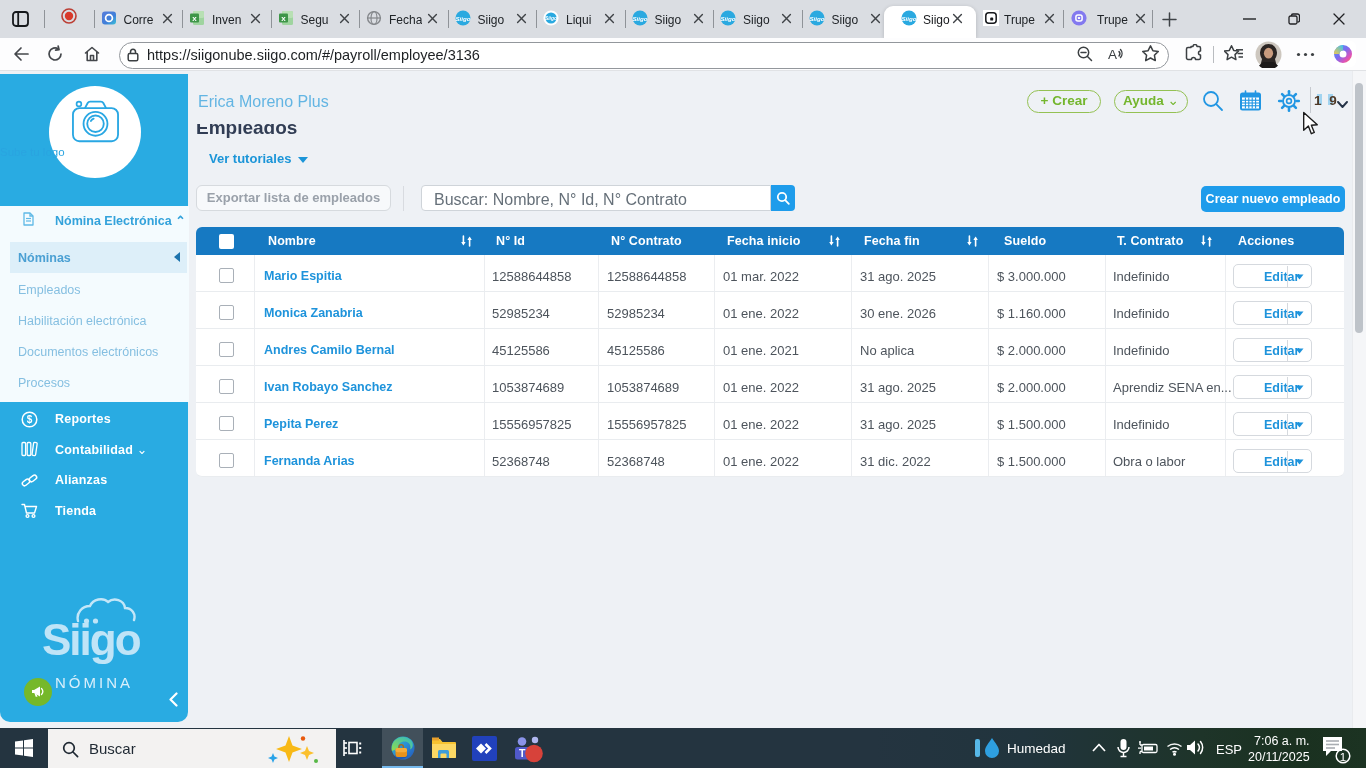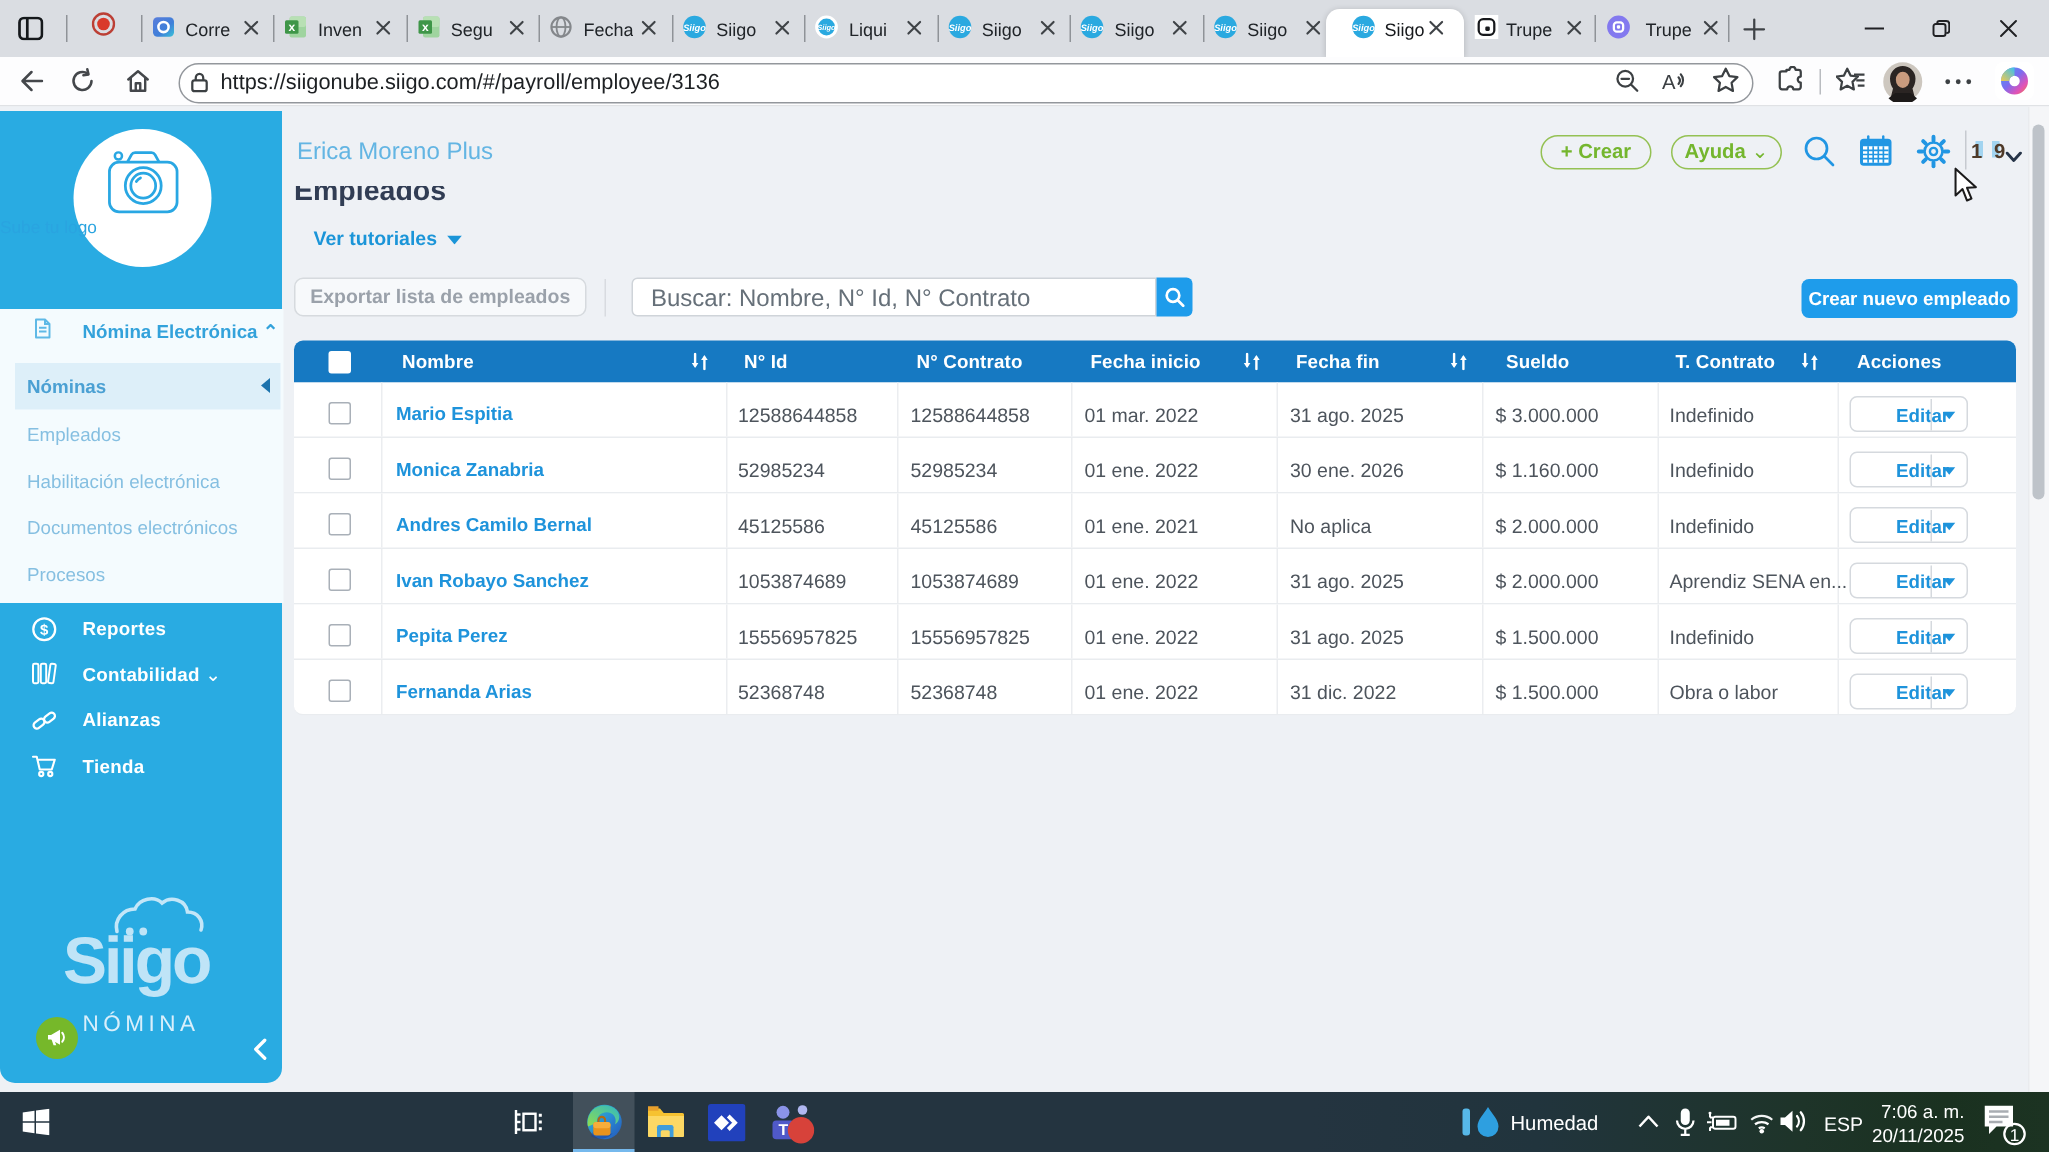--- a/index.html
+++ b/index.html
@@ -645,20 +645,34 @@
 
 <div class="abs" id="taskbar">
   <svg style="position:absolute;left:15px;top:11px" width="18" height="18" viewBox="0 0 18 18">
       <g fill="#fff">
         <path d="M0 2.6 L8 1.5 V8.5 H0 Z"></path>
         <path d="M9 1.35 L18 0.1 V8.5 H9 Z"></path>
         <path d="M0 9.5 H8 V16.5 L0 15.4 Z"></path>
         <path d="M9 9.5 H18 V17.9 L9 16.65 Z"></path>
       </g>
     </svg>
+  <div id="tsearch">
+    <svg style="position:absolute;left:14px;top:12px" width="17" height="17" viewBox="0 0 17 17">
+        <circle cx="7" cy="7" r="5.3" fill="none" stroke="#1f2933" stroke-width="1.7"></circle>
+        <line x1="11" y1="11" x2="15.6" y2="15.6" stroke="#1f2933" stroke-width="1.7" stroke-linecap="round"></line>
+      </svg>
+    <div style="position:absolute;left:41px;top:11px;font-size:15px;color:#1f2933">Buscar</div>
+    <svg style="position:absolute;left:211px;top:5px" width="62" height="30" viewBox="0 0 62 30">
+      <path d="M30 2 L33.5 11.5 L43 15 L33.5 18.5 L30 28 L26.5 18.5 L17 15 L26.5 11.5 Z" fill="#f8b916"></path>
+      <path d="M48 12 L50 17 L55 19 L50 21 L48 26 L46 21 L41 19 L46 17 Z" fill="#fbc02d"></path>
+      <path d="M14 19 L15.4 22.6 L19 24 L15.4 25.4 L14 29 L12.6 25.4 L9 24 L12.6 22.6 Z" fill="#29a3e8"></path>
+      <circle cx="44" cy="4.5" r="2.2" fill="#e8590c"></circle>
+        <circle cx="57" cy="27" r="2" fill="#57b846"></circle>
+    </svg>
+  </div>
   <svg style="position:absolute;left:342px;top:10px" width="20" height="20" viewBox="0 0 20 20">
       <g stroke="#fff" stroke-width="1.6" fill="none">
         <line x1="2" y1="2" x2="2" y2="18"></line>
         <line x1="2" y1="5" x2="5" y2="5"></line>
         <line x1="2" y1="10" x2="5" y2="10"></line>
         <line x1="2" y1="15" x2="5" y2="15"></line>
         <rect x="7" y="4.5" width="8" height="11"></rect>
       </g>
       <g fill="#fff">
         <rect x="17.2" y="4.5" width="2" height="2"></rect>

